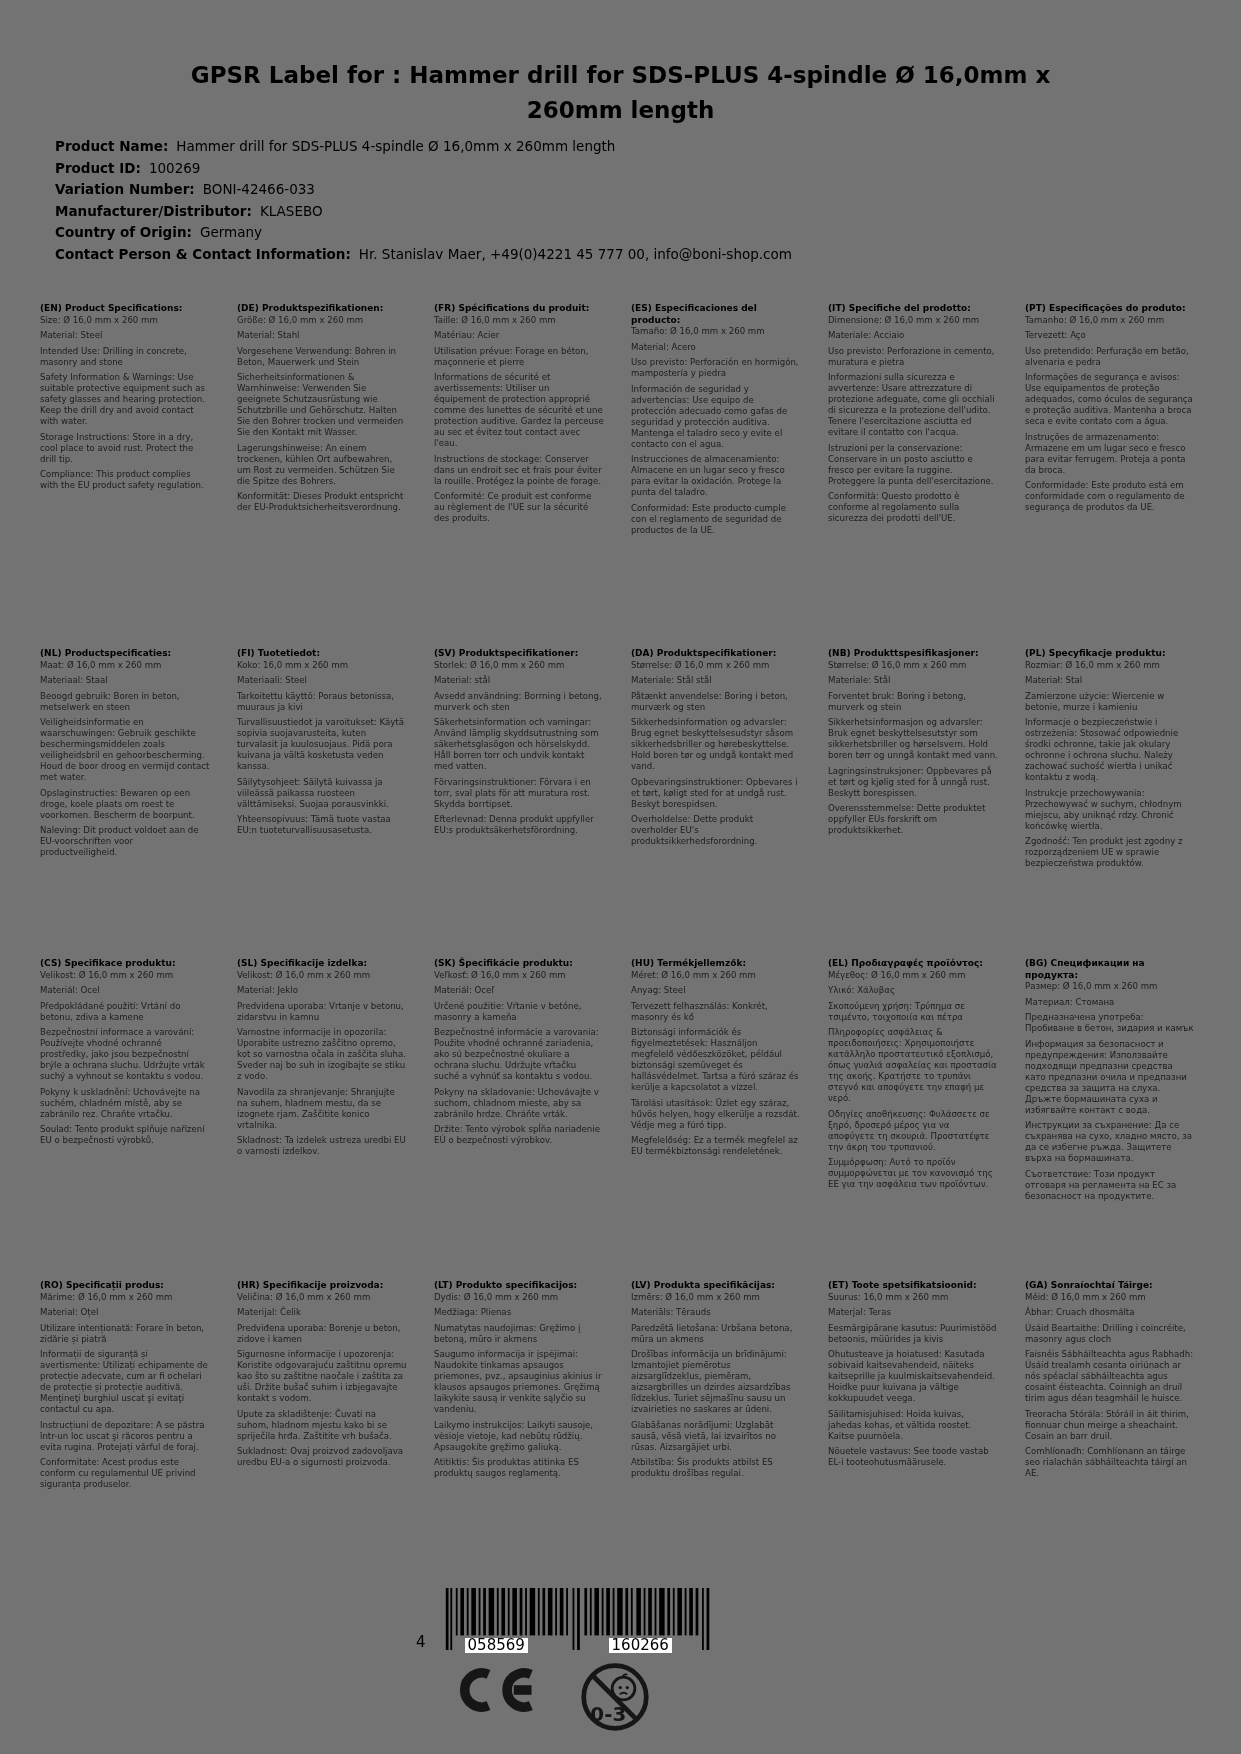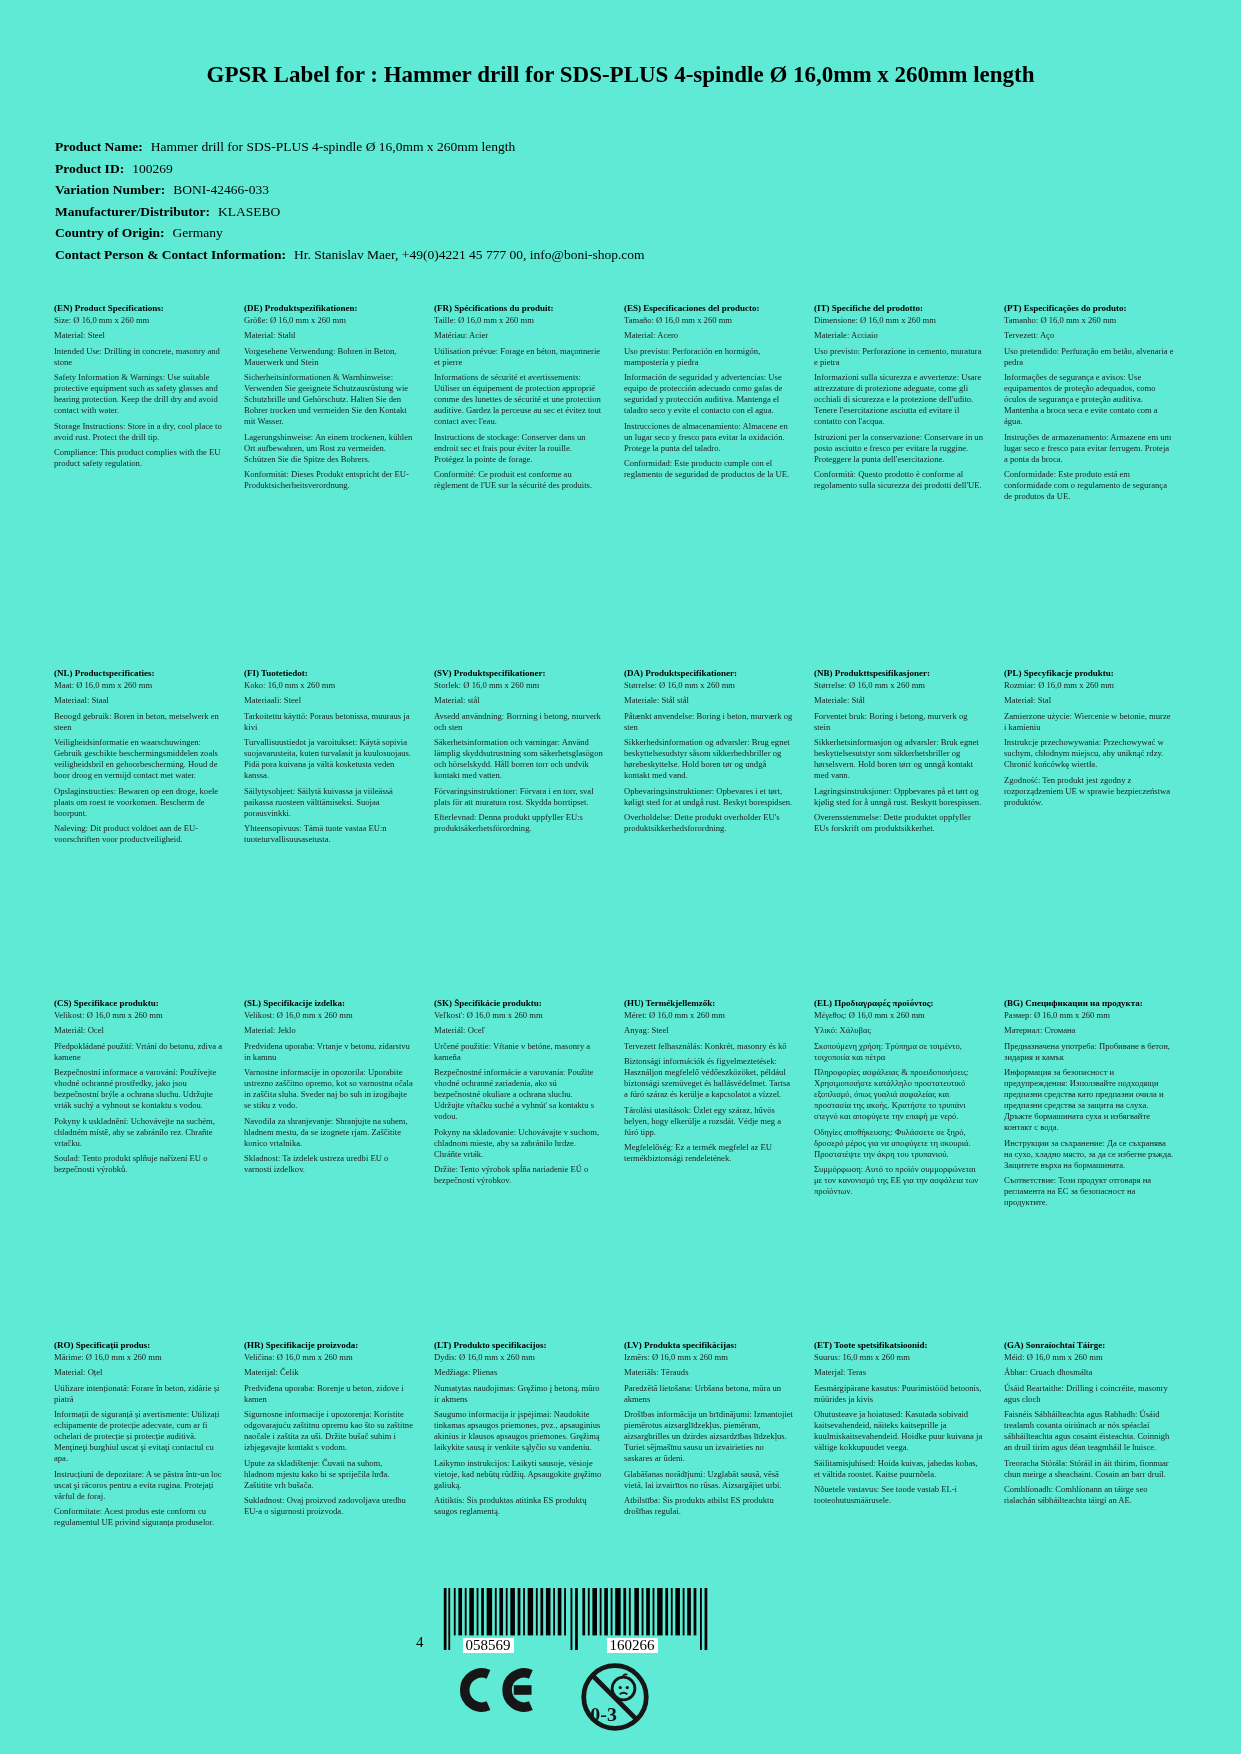--- a/index.html
+++ b/index.html
@@ -1,29 +1,29 @@
 <!DOCTYPE html>
 <html><head>
 <meta charset="utf-8">
 <style>
   html,body{margin:0;padding:0;background:#ffffff;}
   body{font-family:"DejaVu Sans", sans-serif;color:#1c1c1c;}
-  .page{position:relative;width:1241px;height:1754px;background:#5eead4;overflow:hidden;font-family:Liberation Serif, serif;}
+  .page{position:relative;width:1241px;height:1754px;background:#737373;overflow:hidden;}
 
   .title{position:absolute;top:58px;left:0;right:0;margin:0 auto;max-width:880px;
          text-align:center;font-size:23px;font-weight:bold;color:#000;line-height:1.5;}
 
   .pinfo{position:absolute;top:136px;left:55px;font-size:13.5px;line-height:21.6px;color:#000;}
   .pinfo-row{white-space:nowrap;}
   .pinfo-label{font-weight:bold;margin-right:8px;}
   .pinfo-value{font-weight:normal;}
 
-  .grid{position:absolute;top:303px;left:54px;display:grid;
+  .grid{position:absolute;top:303px;left:40px;display:grid;
         grid-template-columns:repeat(6,170px);column-gap:27px;
-        grid-template-rows:345px 310px 322px auto;align-items:start;gap:20px;}
+        grid-template-rows:345px 310px 322px auto;align-items:start;}
   .lang-block{font-size:8.6px;line-height:1.28;color:#1c1c1c;}
   .lang-heading{font-weight:bold;font-size:9px;color:#000;}
   .lang-line{margin:4.5px 0 0 0;}
   .lang-line.first{margin-top:0;}
 
   .barcode{position:absolute;top:1588px;left:416px;display:flex;align-items:flex-end;}
   .bc-prefix{font-size:15px;line-height:1;margin:0 7px 0 0;color:#000;}
   .bc-wrap{position:relative;width:290px;height:62px;}
   .bc-wrap svg{display:block;}
   .bc-num{position:absolute;bottom:-3px;font-size:15px;line-height:1;color:#000;background:#fff;padding:0 3px;}
@@ -159,20 +159,21 @@
         <p class="lang-line">Forventet bruk: Boring i betong, murverk og stein</p>
         <p class="lang-line">Sikkerhetsinformasjon og advarsler: Bruk egnet beskyttelsesutstyr som sikkerhetsbriller og hørselsvern. Hold boren tørr og unngå kontakt med vann.</p>
         <p class="lang-line">Lagringsinstruksjoner: Oppbevares på et tørt og kjølig sted for å unngå rust. Beskytt borespissen.</p>
         <p class="lang-line">Overensstemmelse: Dette produktet oppfyller EUs forskrift om produktsikkerhet.</p>
       </div>
       <div class="lang-block">
         <div class="lang-heading">(PL) Specyfikacje produktu:</div>
         <p class="lang-line first">Rozmiar: Ø 16,0 mm x 260 mm</p>
         <p class="lang-line">Materiał: Stal</p>
         <p class="lang-line">Zamierzone użycie: Wiercenie w betonie, murze i kamieniu</p>
+        <p class="lang-line">Informacje o bezpieczeństwie i ostrzeżenia: Stosować odpowiednie środki ochronne, takie jak okulary ochronne i ochrona słuchu. Należy zachować suchość wiertła i unikać kontaktu z wodą.</p>
         <p class="lang-line">Instrukcje przechowywania: Przechowywać w suchym, chłodnym miejscu, aby uniknąć rdzy. Chronić końcówkę wiertła.</p>
         <p class="lang-line">Zgodność: Ten produkt jest zgodny z rozporządzeniem UE w sprawie bezpieczeństwa produktów.</p>
       </div>
       <div class="lang-block">
         <div class="lang-heading">(CS) Specifikace produktu:</div>
         <p class="lang-line first">Velikost: Ø 16,0 mm x 260 mm</p>
         <p class="lang-line">Materiál: Ocel</p>
         <p class="lang-line">Předpokládané použití: Vrtání do betonu, zdiva a kamene</p>
         <p class="lang-line">Bezpečnostní informace a varování: Používejte vhodné ochranné prostředky, jako jsou bezpečnostní brýle a ochrana sluchu. Udržujte vrták suchý a vyhnout se kontaktu s vodou.</p>
         <p class="lang-line">Pokyny k uskladnění: Uchovávejte na suchém, chladném místě, aby se zabránilo rez. Chraňte vrtačku.</p>

